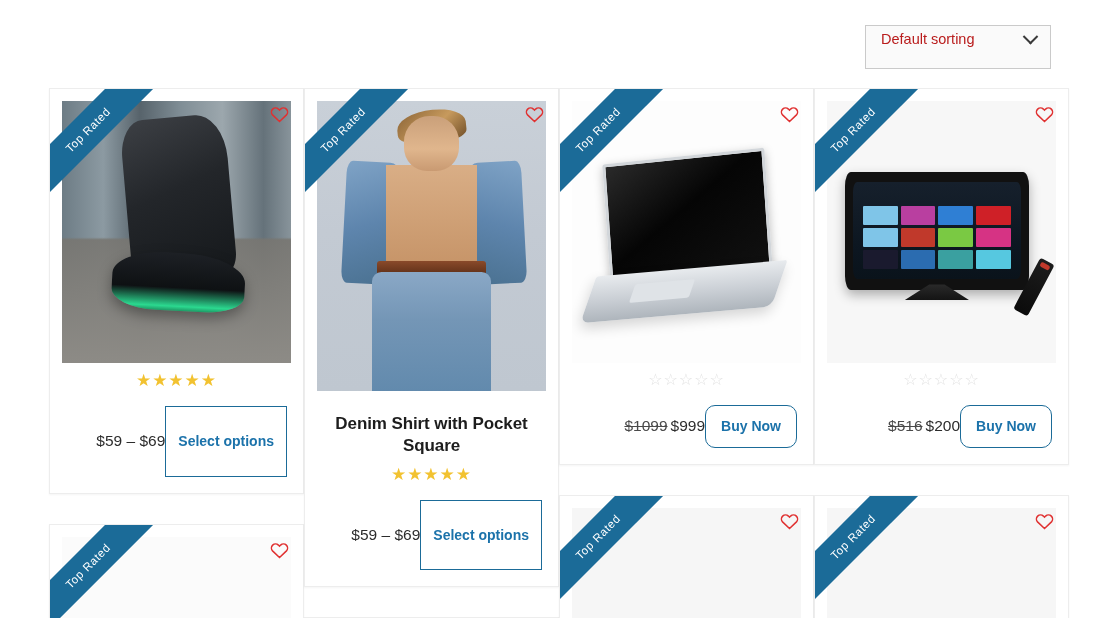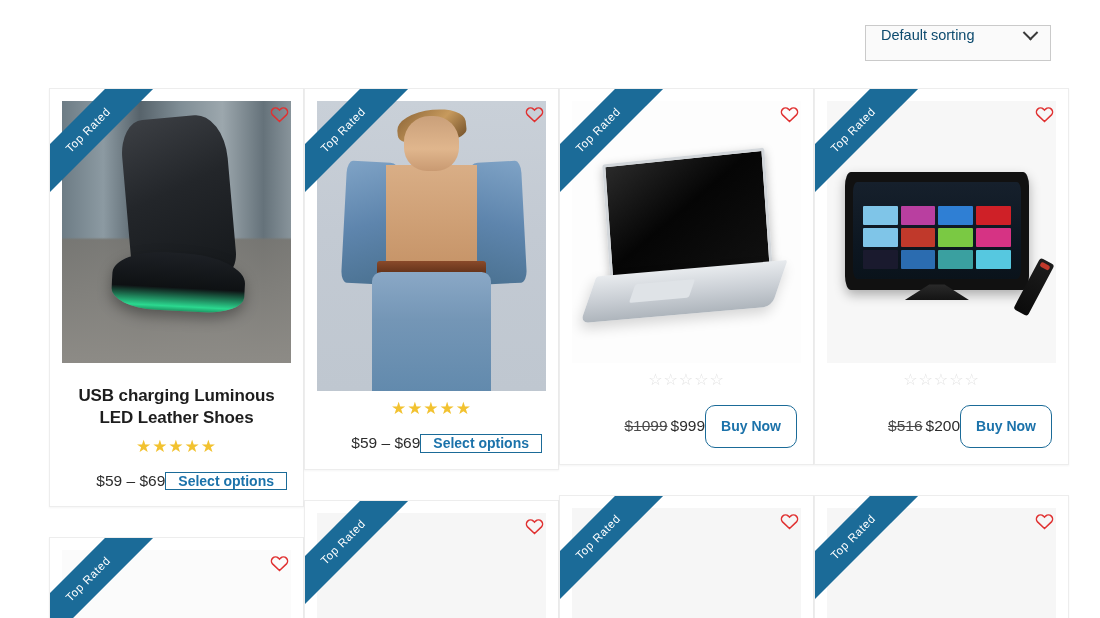--- a/index.html
+++ b/index.html
@@ -16,29 +16,29 @@
   
   .toolbar {
     height: 88px;
     display: flex;
     align-items: flex-start;
     justify-content: flex-end;
     padding: 25px 49px 0 0;
   }
   .sort-select {
     width: 186px;
-    height: 36px;
+    height: 44px;
     border: 1px solid #cacaca;
     background: #fafafa;
     display: flex;
     align-items: center;
     justify-content: space-between;
     padding: 0 14px 16px 15px;
     font-size: 14.5px;
-    color: #0c4a6e;
+    color: #b91c1c;
     cursor: pointer;
   }
   .chev {
     width: 11px; height: 11px;
     border-right: 2px solid #3a3a3a;
     border-bottom: 2px solid #3a3a3a;
     transform: rotate(45deg) translate(-2px,-2px);
   }
 
   
@@ -274,21 +274,21 @@
     margin-right: 3px;
   }
   .btn {
     border: 1px solid #1b6b98;
     background: #ffffff;
     color: #1b72aa;
     font-size: 14px;
     font-weight: 700;
     line-height: 1.2;
     text-align: center;
-    padding: 0 12px;
+    padding: 26px 12px;
     min-width: 96px;
     cursor: pointer;
     font-family: "Liberation Sans", sans-serif;
   }
   .btn.wide { min-width: 92px; padding: 12px 14px; border-radius: 10px; }
 </style>
 </head>
 <body>
 
 <div class="toolbar">
@@ -307,21 +307,20 @@
         <div class="ribbon-band">Top Rated</div>
       </div>
       <div class="wishlist">
         <svg width="19" height="18" viewBox="0 0 24 22">
             <path d="M12 20.5 3.2 12.1a5.2 5.2 0 0 1 7.4-7.3L12 6.2l1.4-1.4a5.2 5.2 0 0 1 7.4 7.3z" fill="none" stroke="#e03131" stroke-width="1.9"></path>
           </svg>
       </div>
       <div class="media">
         <div class="ph-shoes"></div>
       </div>
-      <div class="title">USB charging Luminous LED Leather Shoes</div>
       <div class="stars filled">★★★★★</div>
       <div class="footer">
         <div class="price">$59 – $69</div>
         <button class="btn">Select options</button>
       </div>
     </div>
 
     <div class="card">
       <div class="ribbon">
         <div class="ribbon-band">Top Rated</div>
@@ -355,20 +354,21 @@
         <div class="ph-denim">
           <div class="jacket-l"></div>
             <div class="jacket-r"></div>
           <div class="torso"></div>
             <div class="belt"></div>
             <div class="jeans"></div>
           <div class="hair"></div>
             <div class="head"></div>
         </div>
       </div>
+      <div class="title">Denim Shirt with Pocket Square</div>
       <div class="stars filled">★★★★★</div>
       <div class="footer">
         <div class="price">$59 – $69</div>
         <button class="btn">Select options</button>
       </div>
     </div>
 
     <div class="card">
       <div class="ribbon">
         <div class="ribbon-band">Top Rated</div>

